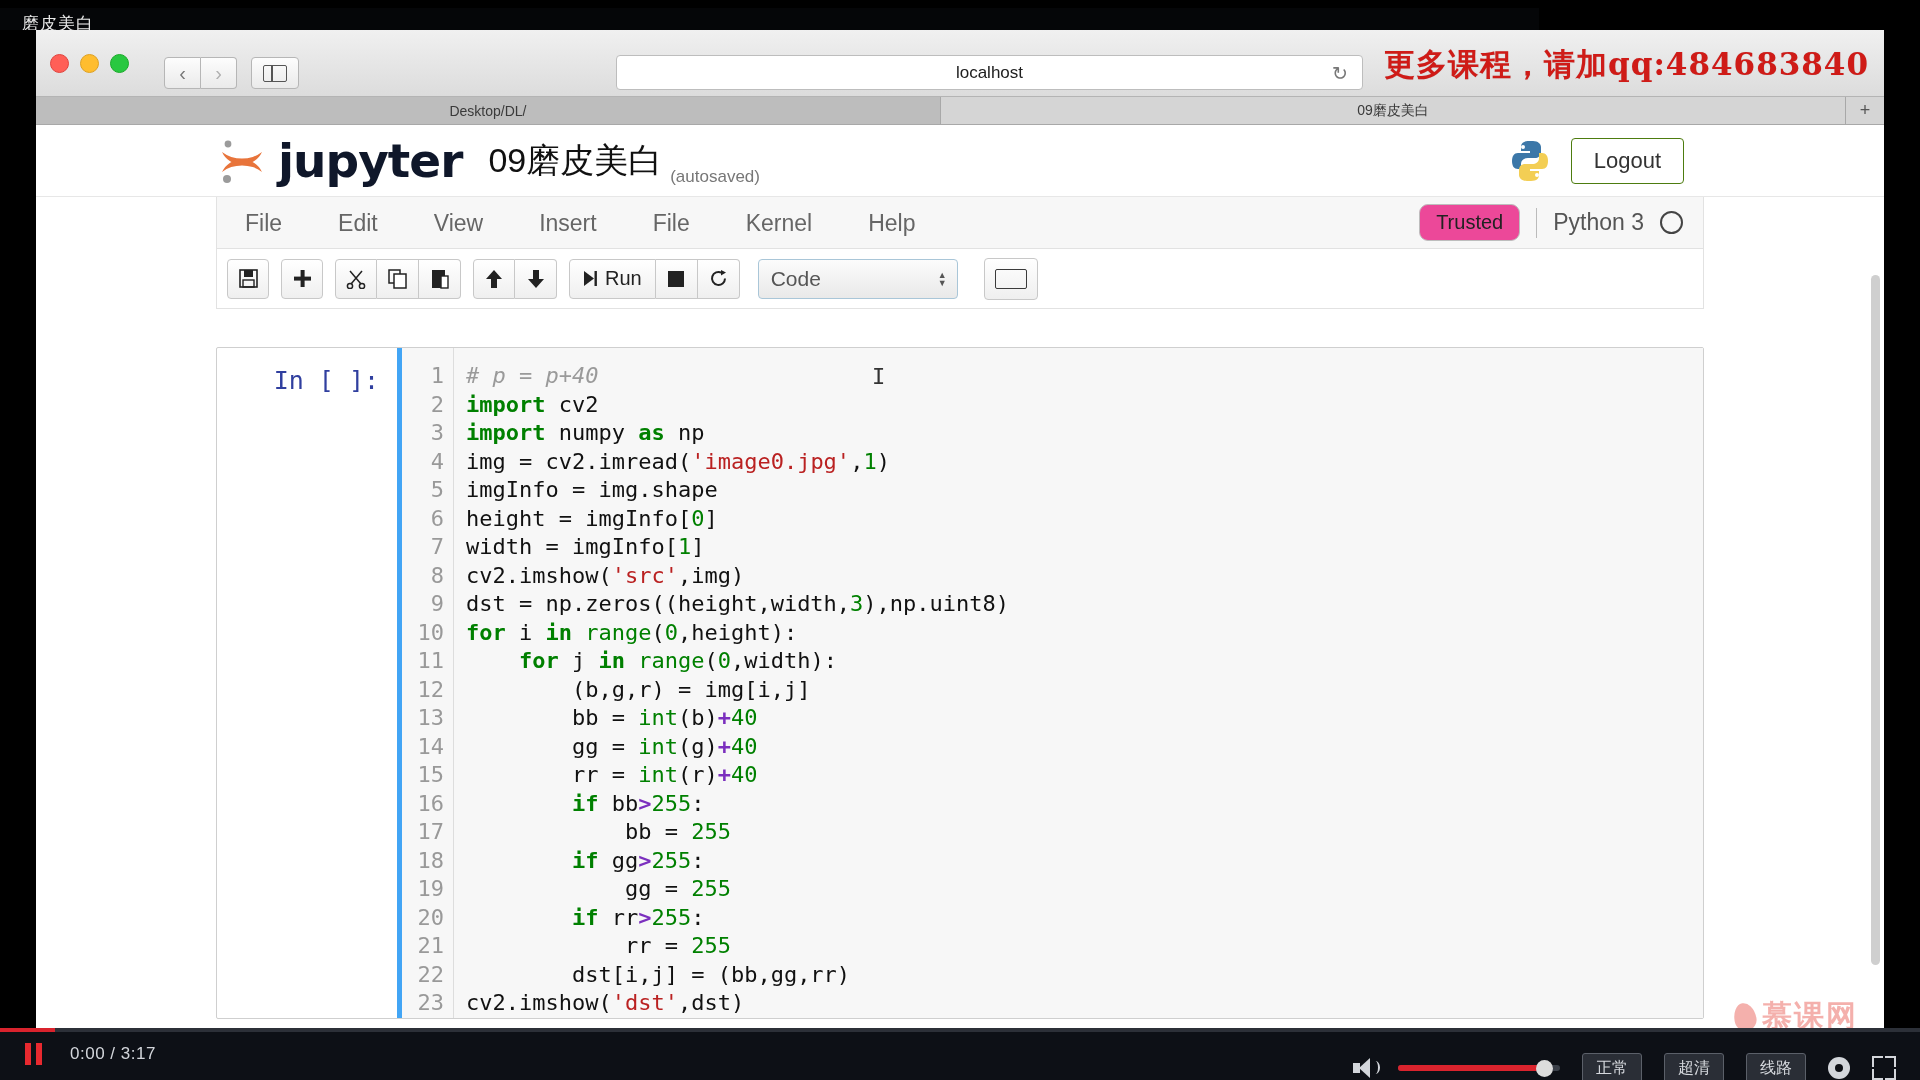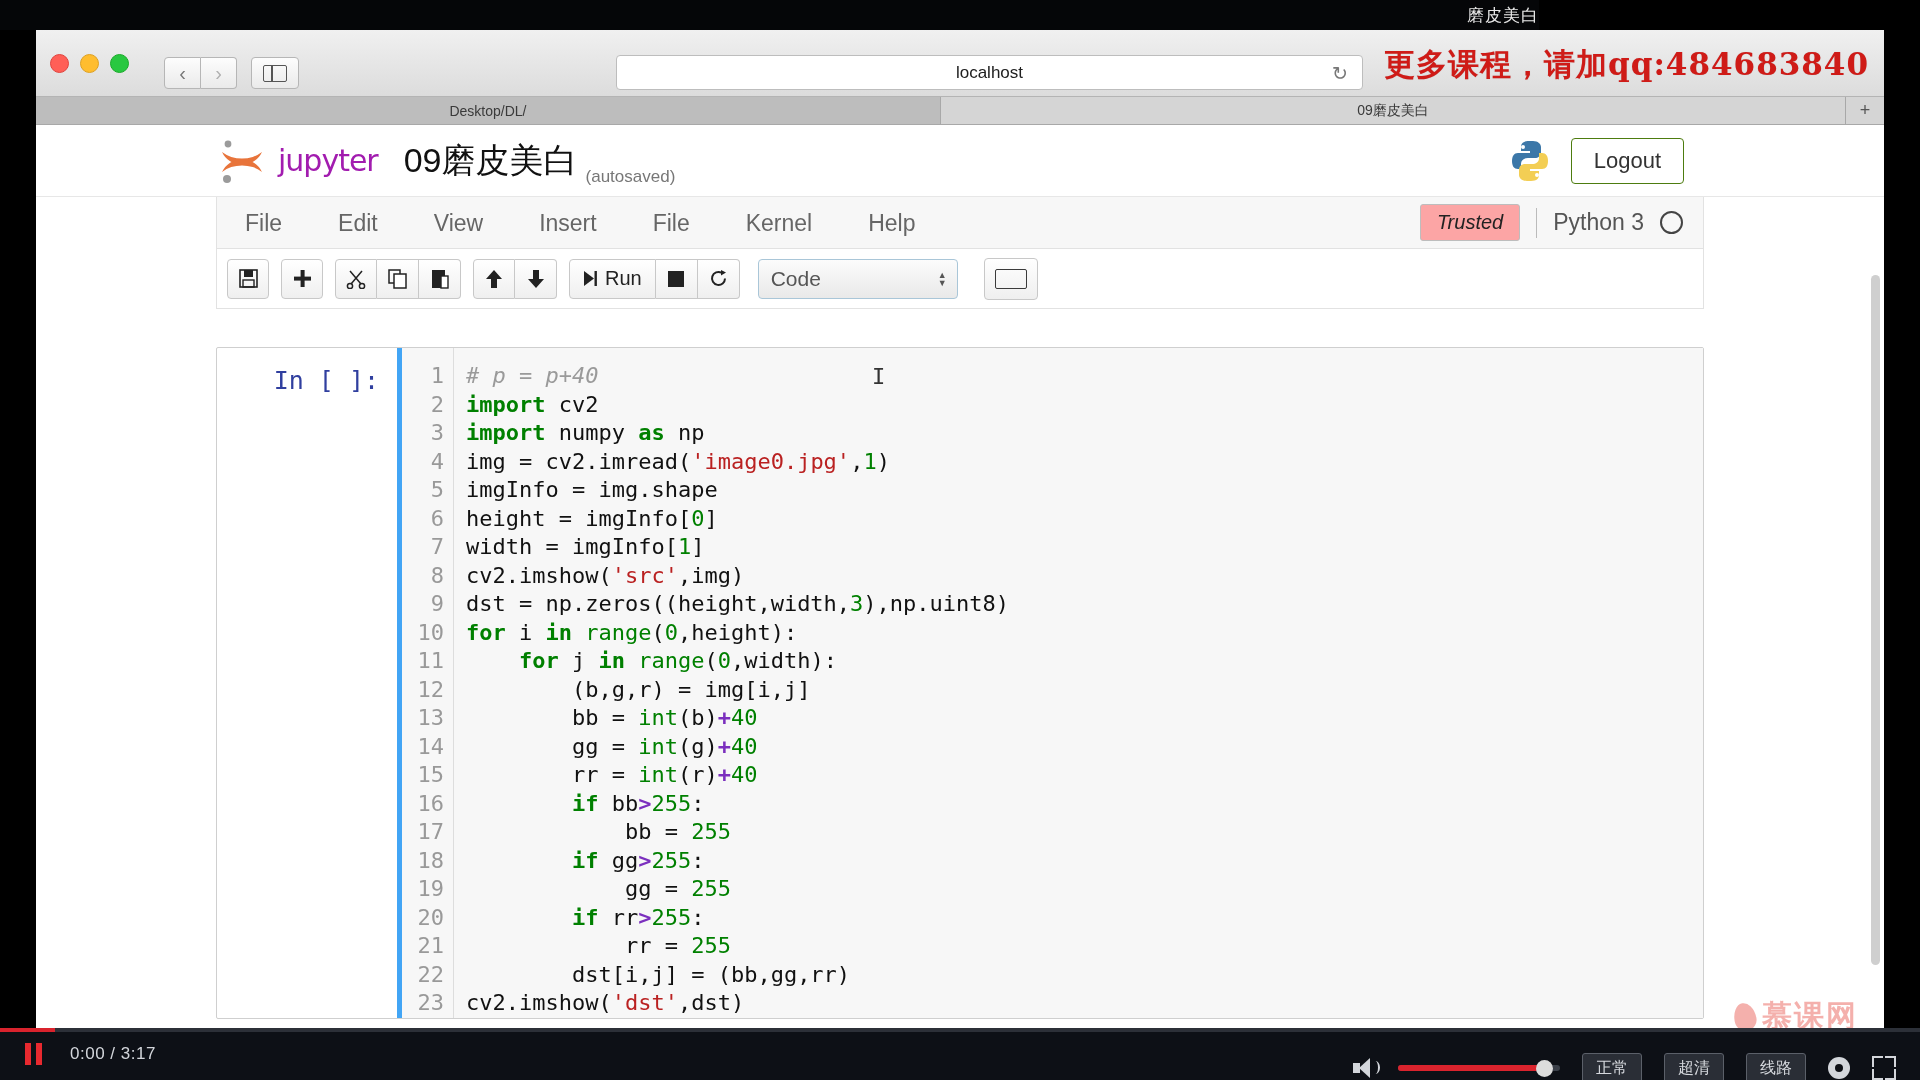--- a/index.html
+++ b/index.html
@@ -5,25 +5,24 @@
   html,body{margin:0;padding:0;}
   body{
     width:1920px;height:1080px;overflow:hidden;
     background:#000;
     font-family:"Liberation Sans","DejaVu Sans",sans-serif;
     position:relative;
   }
 
   
   .vid-title{
-    position:absolute;left:0;top:0;width:1539px;height:30px;
+    position:absolute;left:0;top:8px;width:1539px;height:30px;
     background:#050608;color:#e8e8e8;font-size:17px;
     display:flex;align-items:center;padding-left:22px;box-sizing:border-box;
     letter-spacing:1px;
-    justify-content:flex-end;
   }
 
   
   .stage{position:absolute;left:0;top:30px;width:1920px;height:1022px;background:#000;}
 
   
   .browser{
     position:absolute;left:36px;top:0px;width:1848px;height:1021px;
     background:#fff;overflow:hidden;
   }
@@ -96,43 +95,43 @@
 
   
   .page{position:relative;width:100%;height:926px;background:#fff;overflow:hidden;}
 
   .jheader{
     position:relative;height:72px;border-bottom:1px solid #e7e7e7;
     display:flex;align-items:center;padding:0 20px 0 180px;box-sizing:border-box;
   }
   .jlogo{width:52px;height:52px;position:relative;flex:none;margin-right:10px;}
   .jword{
-    font-size:30px;color:#a21caf;font-weight:400;letter-spacing:-1px;
+    font-size:47px;color:#0f172a;font-weight:700;letter-spacing:-1px;
     font-family:"DejaVu Sans","Liberation Sans",sans-serif;
   }
   .nbname{font-size:34px;color:#111;margin-left:26px;font-weight:500;}
   .autosaved{font-size:17px;color:#777;margin-left:8px;align-self:flex-end;margin-bottom:9px;}
   .hdr-right{margin-left:auto;display:flex;align-items:center;gap:18px;padding-right:180px;}
   .pylogo{width:46px;height:46px;position:relative;}
   .logout{
     border:1px solid #4d7c0f;border-radius:4px;background:#fff;
     padding:9px 22px;font-size:22px;color:#333;
   }
 
   
   .menubar{
     position:relative;height:52px;margin:0 180px;
     background:#f7f7f7;border:1px solid #e2e2e2;border-top:none;
     display:flex;align-items:center;box-sizing:border-box;
   }
   .menuitem{padding:0 28px;font-size:23px;color:#666;line-height:52px;}
   .mb-right{margin-left:auto;display:flex;align-items:center;gap:16px;padding-right:20px;}
   .trusted{
-    border:1px solid #bdbdbd;border-radius:3px;background:#fca5a5;
-    padding:6px 16px;font-size:20px;color:#222;font-style:italic;
+    border:1px solid #bdbdbd;border-radius:9px;background:#ec4899;
+    padding:6px 16px;font-size:20px;color:#222;
   }
   .kbar{width:1px;height:30px;background:#bbb;}
   .kname{font-size:23px;color:#555;}
   .kcircle{width:19px;height:19px;border:2.4px solid #444;border-radius:50%;}
 
   
   .toolbar{
     position:relative;height:60px;margin:0 180px;
     background:#fff;border:1px solid #e2e2e2;border-top:none;
     display:flex;align-items:center;padding-left:10px;gap:12px;box-sizing:border-box;

